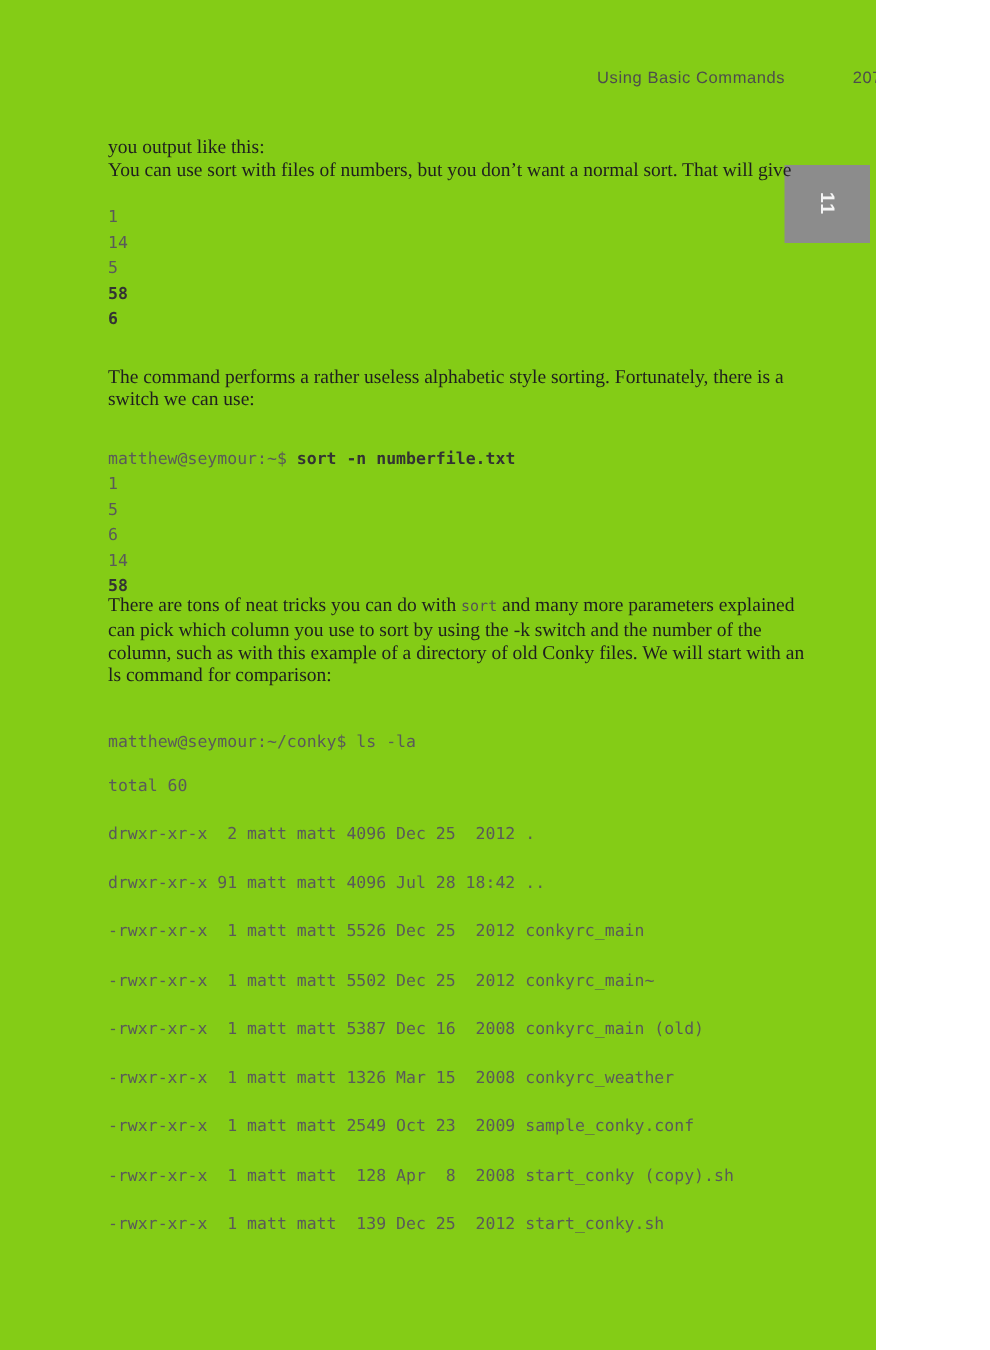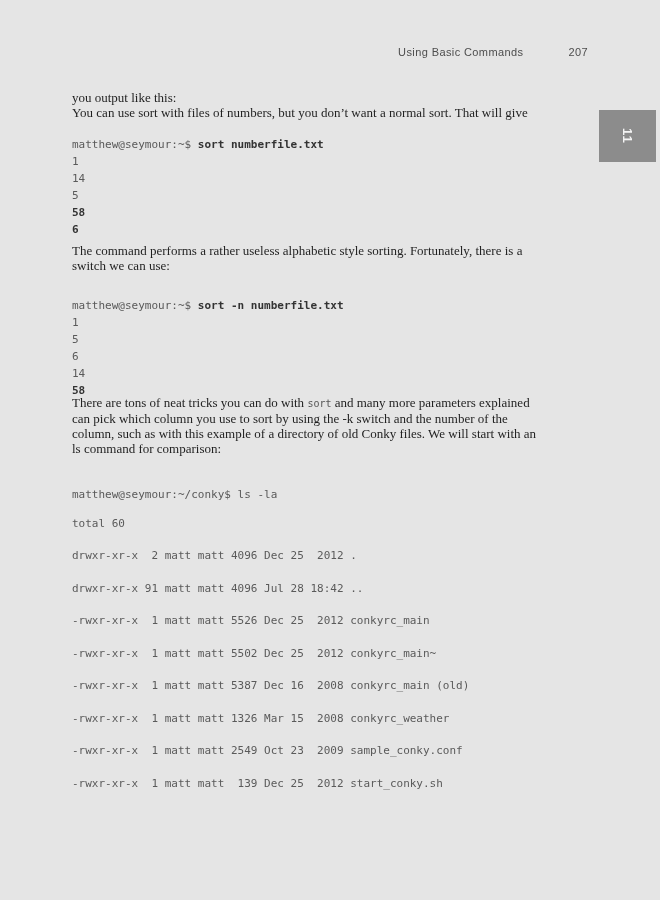--- a/index.html
+++ b/index.html
@@ -1,19 +1,19 @@
 <!DOCTYPE html>
 <html><head>
 <meta charset="utf-8">
 <style>
   html,body{margin:0;padding:0;background:#ffffff;}
   .page{
     position:relative;
-    width:660px;height:900px;
-    background:#e5e5e5;
+    width:584px;height:900px;
+    background:#84cc16;
     overflow:hidden;
     font-family:"Liberation Serif","DejaVu Serif",serif;
     color:#222222;
   }
   
   .running-header{
     position:absolute;top:46px;left:72px;width:516px;
     display:flex;justify-content:flex-end;align-items:baseline;gap:45px;
     font-family:"Liberation Sans","DejaVu Sans",sans-serif;
     font-size:11px;color:#4d4d4d;letter-spacing:0.4px;
@@ -72,21 +72,20 @@
   <div class="chapter-tab">
     <span>11</span>
   </div>
 
   <div class="para" id="p1">
     <div class="line">you output like this:</div>
     <div class="line">You can use sort with files of numbers, but you don’t want a normal sort. That will give</div>
   </div>
 
   <div class="term" id="t1">
-    <div class="tline"><span>matthew@seymour:~$ </span><span class="cmd-bold">sort numberfile.txt</span></div>
     <div class="tline">1</div>
     <div class="tline">14</div>
     <div class="tline">5</div>
     <div class="tline b">58</div>
     <div class="tline b">6</div>
   </div>
 
   <div class="para" id="p2">
     <div class="line">The command performs a rather useless alphabetic style sorting. Fortunately, there is a</div>
     <div class="line">switch we can use:</div>
@@ -111,16 +110,17 @@
   <div class="term term3" id="t3">
     <div class="t3-cmd">matthew@seymour:~/conky$ ls -la</div>
     <div class="t3-total">total 60</div>
     <div class="t3-row">drwxr-xr-x  2 matt matt 4096 Dec 25  2012 .</div>
     <div class="t3-row">drwxr-xr-x 91 matt matt 4096 Jul 28 18:42 ..</div>
     <div class="t3-row">-rwxr-xr-x  1 matt matt 5526 Dec 25  2012 conkyrc_main</div>
     <div class="t3-row">-rwxr-xr-x  1 matt matt 5502 Dec 25  2012 conkyrc_main~</div>
     <div class="t3-row">-rwxr-xr-x  1 matt matt 5387 Dec 16  2008 conkyrc_main (old)</div>
     <div class="t3-row">-rwxr-xr-x  1 matt matt 1326 Mar 15  2008 conkyrc_weather</div>
     <div class="t3-row">-rwxr-xr-x  1 matt matt 2549 Oct 23  2009 sample_conky.conf</div>
+    <div class="t3-row">-rwxr-xr-x  1 matt matt  128 Apr  8  2008 start_conky (copy).sh</div>
     <div class="t3-row">-rwxr-xr-x  1 matt matt  139 Dec 25  2012 start_conky.sh</div>
   </div>
 
 </div>
 
 </body></html>

